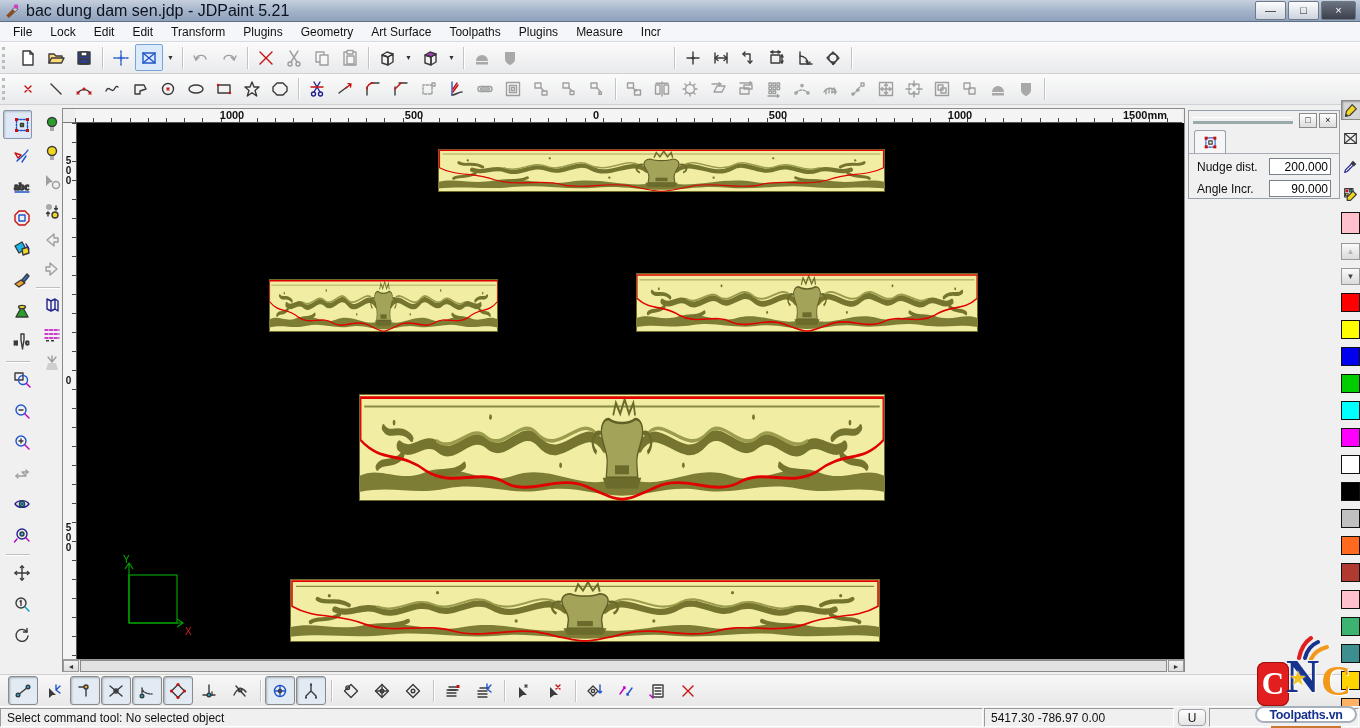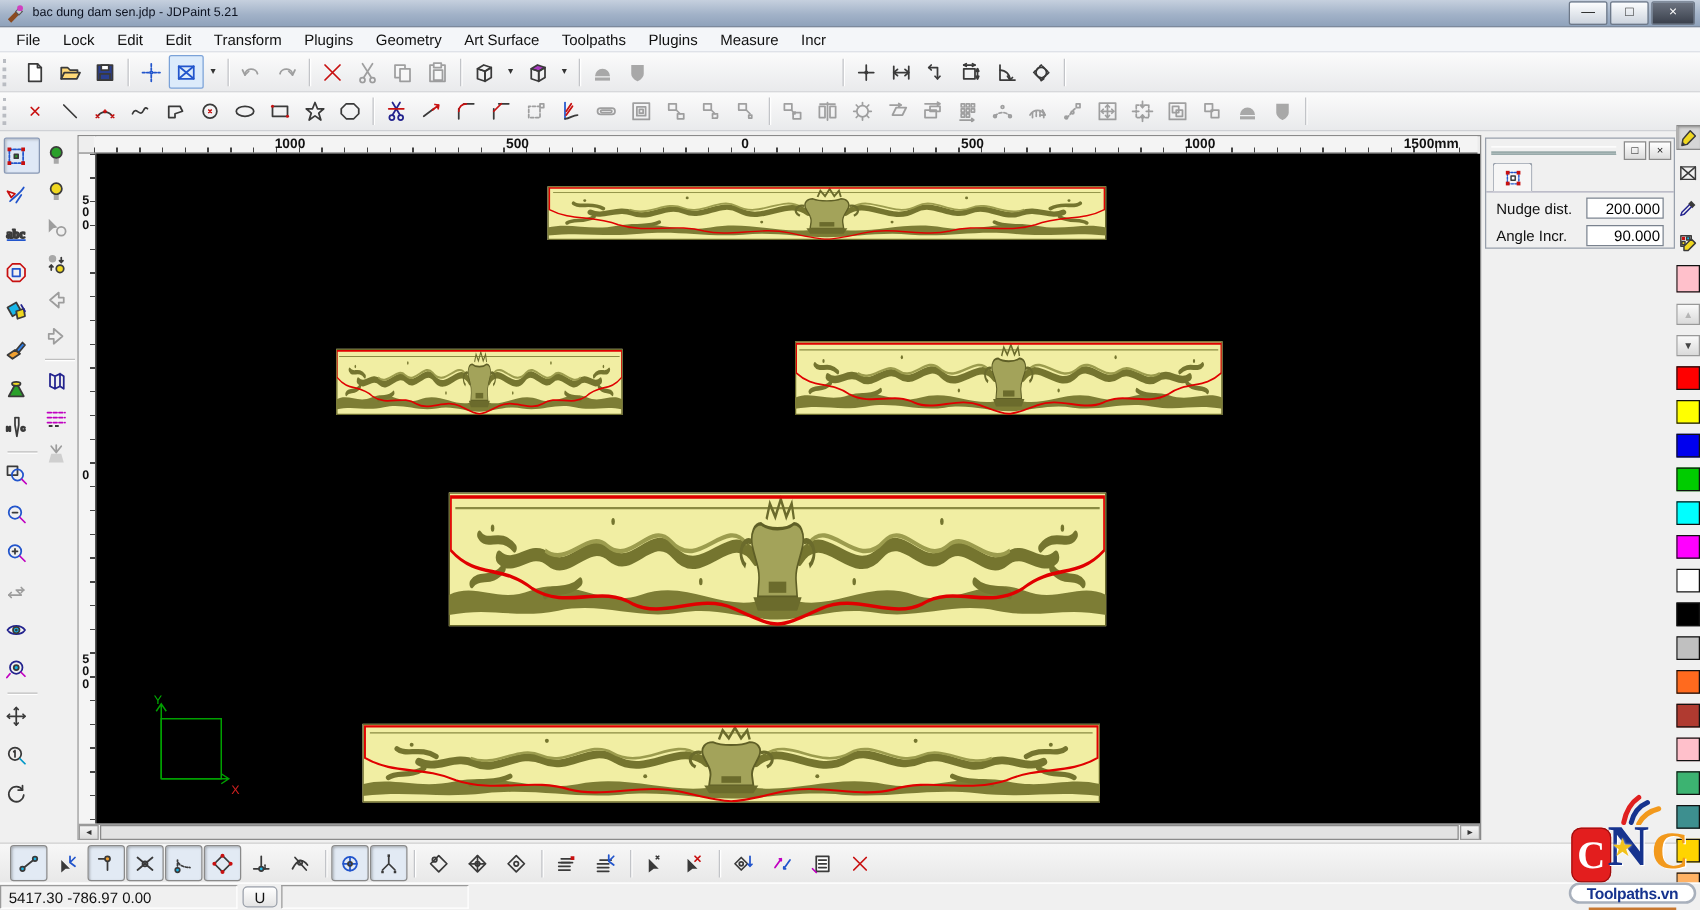--- a/index.html
+++ b/index.html
@@ -2,21 +2,21 @@
 <html><head>
 <meta charset="utf-8">
 <style>
   html,body{margin:0;padding:0}
   body{width:1360px;height:728px;overflow:hidden;position:relative;
        font-family:"Liberation Sans",sans-serif;background:#f0f0f0;user-select:none}
   
   #titlebar{position:absolute;left:0;top:0;width:1360px;height:22px;
     background:linear-gradient(#c6d0de,#a2b2c8 55%,#8fa2bb);
     border-bottom:1px solid #5e6e85;display:flex;align-items:center;padding:0 4px;box-sizing:border-box}
-  #titlebar .ttl{font-size:10px;color:#0c1220;margin-left:5px;flex:1;white-space:nowrap}
+  #titlebar .ttl{font-size:16px;color:#0c1220;margin-left:5px;flex:1;white-space:nowrap}
   .wbtn{width:29px;height:17px;margin-left:2px;display:flex;align-items:center;justify-content:center;
     font-size:11px;line-height:1;color:#222;background:linear-gradient(#fcfdfe,#cdd4de);
     border:1px solid #6d7888;border-radius:2px}
   .wbtn.close{background:linear-gradient(#6c7380,#3a404c);color:#fff;width:33px}
   
   #menubar{position:absolute;left:0;top:22px;width:1360px;height:20px;background:#f4f6f9;
     border-bottom:1px solid #d7dbe2;display:flex;align-items:center;font-size:12px;color:#111;padding-left:4px;box-sizing:border-box}
   .mi{padding:2px 9px;white-space:nowrap}
   
   .tbar{position:absolute;left:0;width:1360px;display:flex;align-items:center;
@@ -35,21 +35,21 @@
   .ic{width:18px;height:18px;display:block}
   .ic *{fill:none;stroke:#3a3a3a;stroke-width:1.4;stroke-linecap:round;stroke-linejoin:round}
   .ic .sR{stroke:#c81010}.ic .sB{stroke:#2255cc}.ic .sM{stroke:#c000c0}.ic .sC{stroke:#0098c8}.ic .sN{stroke:#23238e}
   .ic .fW{fill:#fff}.ic .fY{fill:#ffd978}.ic .fN{fill:#2a3f8f}.ic .fB{fill:#2f7fe8}.ic .fP{fill:#a83ac0}.ic .fG{fill:#a8a8a8;stroke:none}
   .ic .fR{fill:#c81010;stroke:none}.ic .fK{fill:#3a3a3a;stroke:none}.ic .fGr{fill:#2aa02a}
   .ic .fYe{fill:#f0d820}.ic .fCy{fill:#19b6e8}.ic .fOr{fill:#f0a030}
   
   .rail{position:absolute;display:flex;flex-direction:column;align-items:center;background:#f0f0f0}
   #railA{left:2px;top:110px;width:31px}
   #railB{left:34px;top:110px;width:28px}
-  .lb{width:27px;height:27px;display:flex;align-items:center;justify-content:flex-start;
+  .lb{width:27px;height:27px;display:flex;align-items:center;justify-content:flex-end;
       border:1px solid transparent;border-radius:2px;margin-bottom:2px;flex:none}
   #railB .lb{width:25px;height:25px}
   .lb.on{border-color:#8898b4;background:#dfe8f6;box-shadow:inset 1px 1px 2px rgba(0,0,0,.2)}
   .lb.dis{filter:grayscale(1);opacity:.45}
   .seph{width:24px;height:1px;background:#bfbfbf;box-shadow:0 1px 0 #fff;margin:3px 0}
   
   #canvaswin{position:absolute;left:62px;top:108px;width:1123px;height:564px;
      background:#ececec;border:1px solid #8a8a8a;box-sizing:border-box}
   .corner{position:absolute;left:0;top:0;width:14px;height:14px;background:#eee;
      border-right:1px solid #777;border-bottom:1px solid #777;box-sizing:border-box}
@@ -1030,20 +1030,21 @@
       </svg>
     </div>
   <div class="b2">
       <svg class="ic" viewBox="0 0 18 18">
         <path class="sR" d="M4,4 L14,14 M14,4 L4,14" stroke-width="3.2"></path>
       </svg>
     </div>
 </div>
 
 <div id="statusbar">
+  <div class="spanel msg">Select command tool: No selected object</div>
   <div class="spanel coord">5417.30 -786.97 0.00</div>
   <div class="ubtn">U</div>
   <div class="spanel fill"></div>
 </div>
 
 <div id="logo">
   <svg width="60" height="26" viewBox="0 0 60 26" style="position:absolute;left:26px;top:0">
     <path d="M18,24 C20,14 24,8 30,4" fill="none" stroke="#e02020" stroke-width="4" stroke-linecap="round"></path>
     <path d="M24,24 C26,16 30,11 37,8" fill="none" stroke="#16338e" stroke-width="4" stroke-linecap="round"></path>
     <path d="M30,25 C33,19 38,15 46,13" fill="none" stroke="#f2991c" stroke-width="4" stroke-linecap="round"></path>

